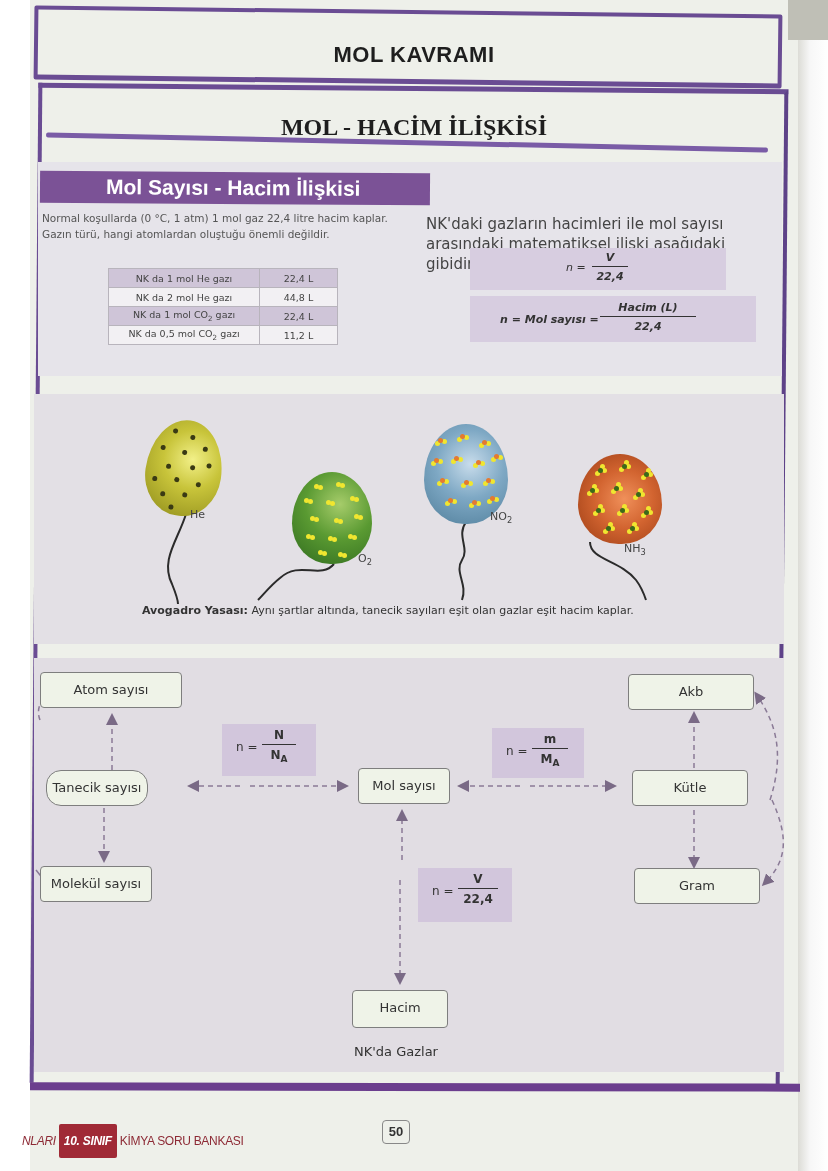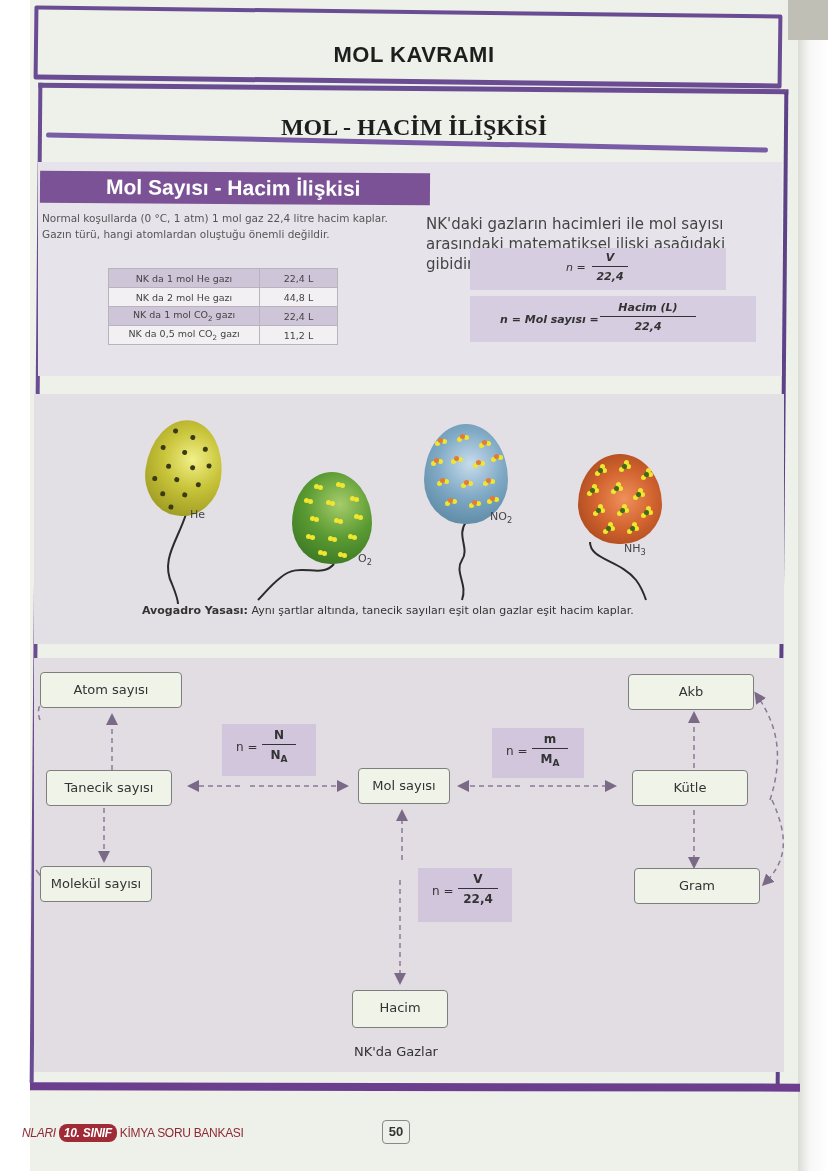--- a/index.html
+++ b/index.html
@@ -61,21 +61,21 @@
   .node { position: absolute; background: #eff3e8; border: 1.5px solid #7e7e7e; border-radius: 4px; font-size: 13px; color: #333; text-align: center; line-height: 34px; height: 36px; }
   .fbox { position: absolute; background: #d2c6dc; font-size: 12px; color: #333; }
   .fbox .eq-lbl { font-style: normal; }
   .arrows { position: absolute; left: 0; top: 0; }
   .caption { position: absolute; left: 354px; top: 1044px; font-size: 13px; color: #333; }
 
   
   .footer-bar { position: absolute; left: 30px; top: 1083px; width: 770px; height: 8px; background: #6b3e8e; transform: rotate(0.1deg); }
   .footer-left { position: absolute; left: 22px; top: 1124px; font-family: "Liberation Sans", sans-serif; font-size: 12px; color: #8d2a35; display: flex; align-items: center; gap: 3px; letter-spacing: -0.3px; }
   .footer-left .pre { font-style: italic; }
-  .grade-badge { background: #a02a36; color: #fff; font-weight: 700; font-style: italic; padding: 2px 5px; border-radius: 8px; }
+  .grade-badge { background: #a02a36; color: #fff; font-weight: 700; font-style: italic; padding: 10px 5px; border-radius: 2px; }
   .page-num { position: absolute; left: 382px; top: 1120px; width: 28px; height: 24px; border: 1px solid #888; border-radius: 4px; font-family: "Liberation Sans", sans-serif; font-weight: 700; font-size: 13px; color: #333; text-align: center; line-height: 22px; }
 </style>
 </head>
 <body>
 
 <div class="left-shadow"></div>
 <div class="paper"></div>
 <div class="page-edge"></div>
 <div class="page-edge-top"></div>
 
@@ -225,21 +225,21 @@
     <line x1="694" y1="768" x2="694" y2="714"></line>
     <line x1="694" y1="810" x2="694" y2="866"></line>
     <path d="M770 800 C786 750, 774 720, 756 694"></path>
     <path d="M772 800 C790 840, 786 862, 764 884"></path>
     <path d="M40 720 C36 710, 40 700, 50 690"></path>
   </g>
   <path d="M36 870 L44 880" stroke="#8a7a96" stroke-width="1.5" fill="none"></path>
 </svg>
 
 <div class="node" style="left:40px; top:672px; width:142px;">Atom sayısı</div>
-<div class="node" style="left:46px; top:770px; width:126px;">Tanecik sayısı</div>
+<div class="node" style="left:46px; top:770px; width:102px;border-radius:15px;">Tanecik sayısı</div>
 <div class="node" style="left:40px; top:866px; width:112px;">Molekül sayısı</div>
 <div class="node" style="left:358px; top:768px; width:92px;">Mol sayısı</div>
 <div class="node" style="left:628px; top:674px; width:126px;">Akb</div>
 <div class="node" style="left:632px; top:770px; width:116px;">Kütle</div>
 <div class="node" style="left:634px; top:868px; width:126px;">Gram</div>
 <div class="node" style="left:352px; top:990px; width:96px; height:38px;">Hacim</div>
 
 <div class="fbox" style="left:222px; top:724px; width:94px; height:52px;">
   <span class="eq-lbl" style="left:14px; top:16px;">n =</span>
   <div class="frac" style="left:40px; top:4px;">

